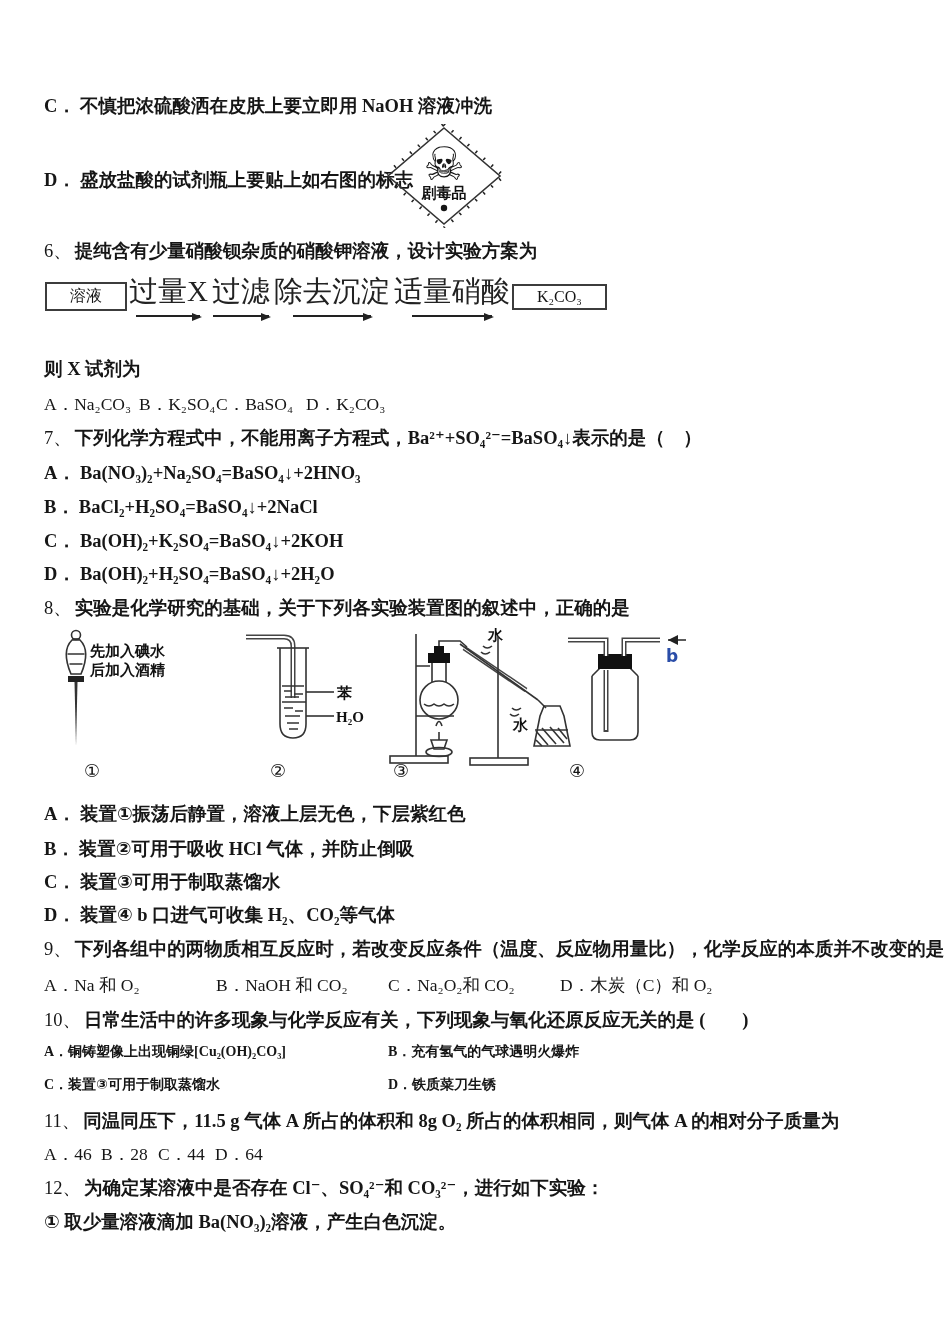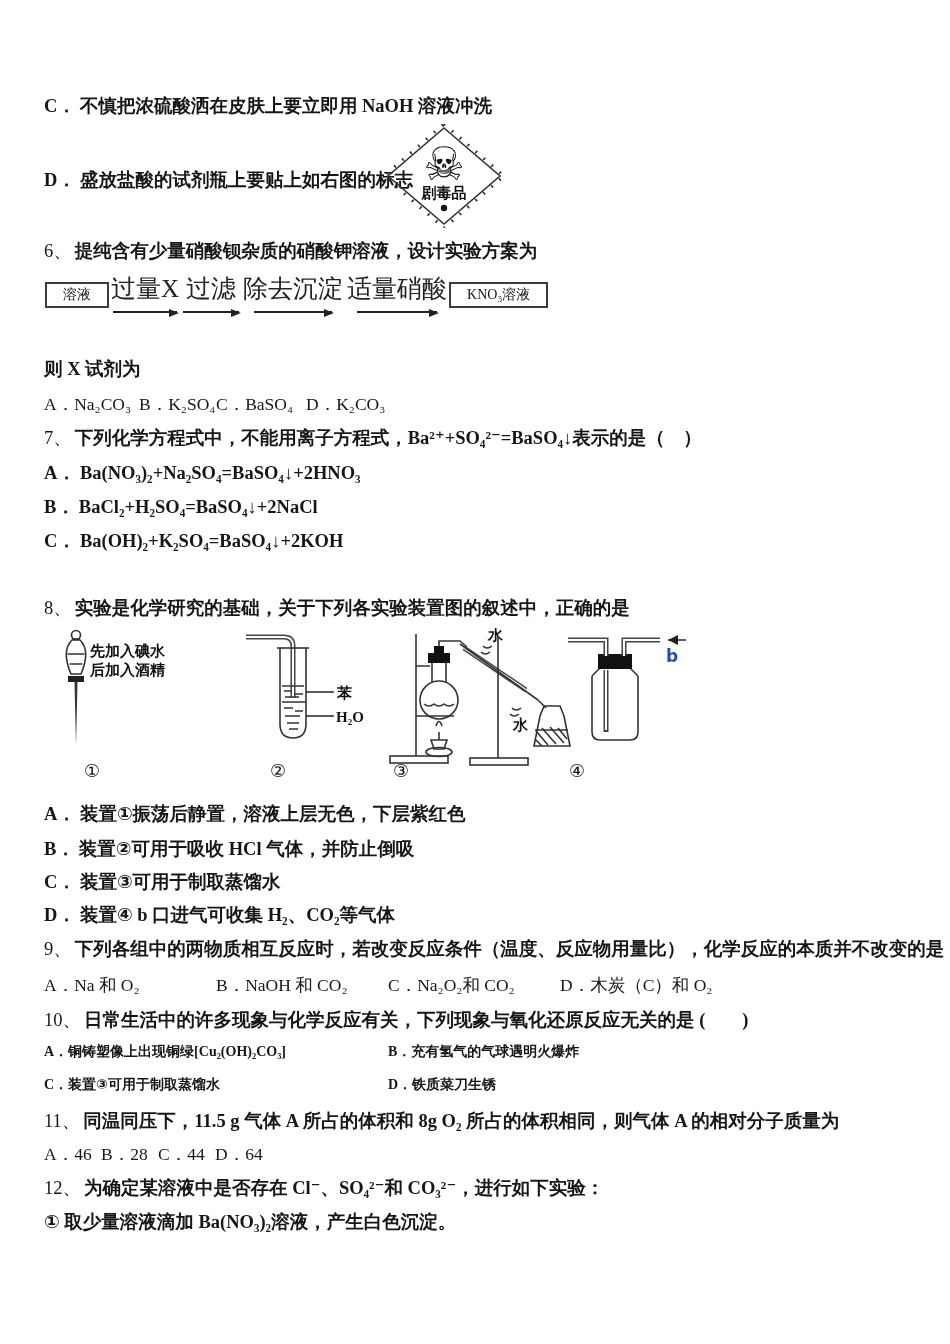--- a/index.html
+++ b/index.html
@@ -8,23 +8,23 @@
     font-family:"Liberation Serif","DejaVu Serif","DejaVu Sans",serif;
     color:#161616;overflow:hidden;
   }
   .ln{position:absolute;left:44px;white-space:nowrap;font-size:18.5px;font-weight:700;line-height:1.25;}
   .qnum{font-weight:400;margin-right:3px;}
   .olab{margin-right:4px;}
   .optabs{position:absolute;top:0;font-weight:400;font-size:17.5px;white-space:nowrap;}
   .boldopt{font-weight:700;font-size:14px;}
   
   .flow{position:absolute;left:45px;top:276px;display:flex;align-items:center;}
-  .fbox{border:2px solid #3c3c3c;padding:2px 16px;font-size:14px;font-weight:400;white-space:nowrap;}
+  .fbox{border:2px solid #3c3c3c;padding:2px 23px;font-size:16px;font-weight:400;white-space:nowrap;}
   .fstep{display:flex;flex-direction:column;align-items:center;margin:0 2px;}
-  .flabel{font-size:25px;font-weight:400;white-space:nowrap;line-height:1.05;color:#222;}
+  .flabel{font-size:29px;font-weight:400;white-space:nowrap;line-height:1.05;color:#222;}
   .farrow{position:relative;height:8px;border-bottom:2px solid #222;margin-top:1px;}
   .farrow::after{content:"";position:absolute;right:-2px;bottom:-6px;width:0;height:0;
     border-left:10px solid #222;border-top:4.5px solid transparent;border-bottom:4.5px solid transparent;}
   
   .figure{position:absolute;left:44px;top:628px;width:880px;height:160px;}
   .fig{position:absolute;top:0;}
   .fignum{position:absolute;top:132px;font-size:18px;font-weight:400;
     font-family:"DejaVu Sans","Liberation Sans",sans-serif;}
   .sk{stroke:#333;fill:none;stroke-width:1.6;}
   .skt{stroke:#444;fill:none;stroke-width:5;}
@@ -68,21 +68,21 @@
       <div class="farrow" style="width:56px"></div>
     </div>
     <div class="fstep">
       <span class="flabel">除去沉淀</span>
       <div class="farrow" style="width:78px"></div>
     </div>
     <div class="fstep">
       <span class="flabel">适量硝酸</span>
       <div class="farrow" style="width:80px"></div>
     </div>
-    <div class="fbox">KNO₃溶液</div>
+    <div class="fbox">K₂CO₃</div>
   </div>
 
   <div class="ln" style="top:358px">则 X 试剂为</div>
 
   <div class="ln" style="top:394px;width:700px">
     <span class="optabs" style="left:0">A．Na₂CO₃</span>
     <span class="optabs" style="left:95px">B．K₂SO₄</span>
     <span class="optabs" style="left:172px">C．BaSO₄</span>
     <span class="optabs" style="left:262px">D．K₂CO₃</span>
   </div>
@@ -91,20 +91,23 @@
     <span class="qnum">7、</span><span>下列化学方程式中，不能用离子方程式，Ba²⁺+SO₄²⁻=BaSO₄↓表示的是（　）</span>
   </div>
   <div class="ln" style="top:462px">
     <span class="olab">A．</span><span>Ba(NO₃)₂+Na₂SO₄=BaSO₄↓+2HNO₃</span>
   </div>
   <div class="ln" style="top:496px">
     <span class="olab">B．</span><span>BaCl₂+H₂SO₄=BaSO₄↓+2NaCl</span>
   </div>
   <div class="ln" style="top:530px">
     <span class="olab">C．</span><span>Ba(OH)₂+K₂SO₄=BaSO₄↓+2KOH</span>
+  </div>
+  <div class="ln" style="top:563px">
+    <span class="olab">D．</span><span>Ba(OH)₂+H₂SO₄=BaSO₄↓+2H₂O</span>
   </div>
 
   <div class="ln" style="top:597px">
     <span class="qnum">8、</span><span>实验是化学研究的基础，关于下列各实验装置图的叙述中，正确的是</span>
   </div>
 
   <div class="figure">
 
     <svg class="fig" style="left:6px" width="160" height="130" viewBox="0 0 160 130">
       <circle class="sk" cx="26" cy="7" r="4.5"></circle>

